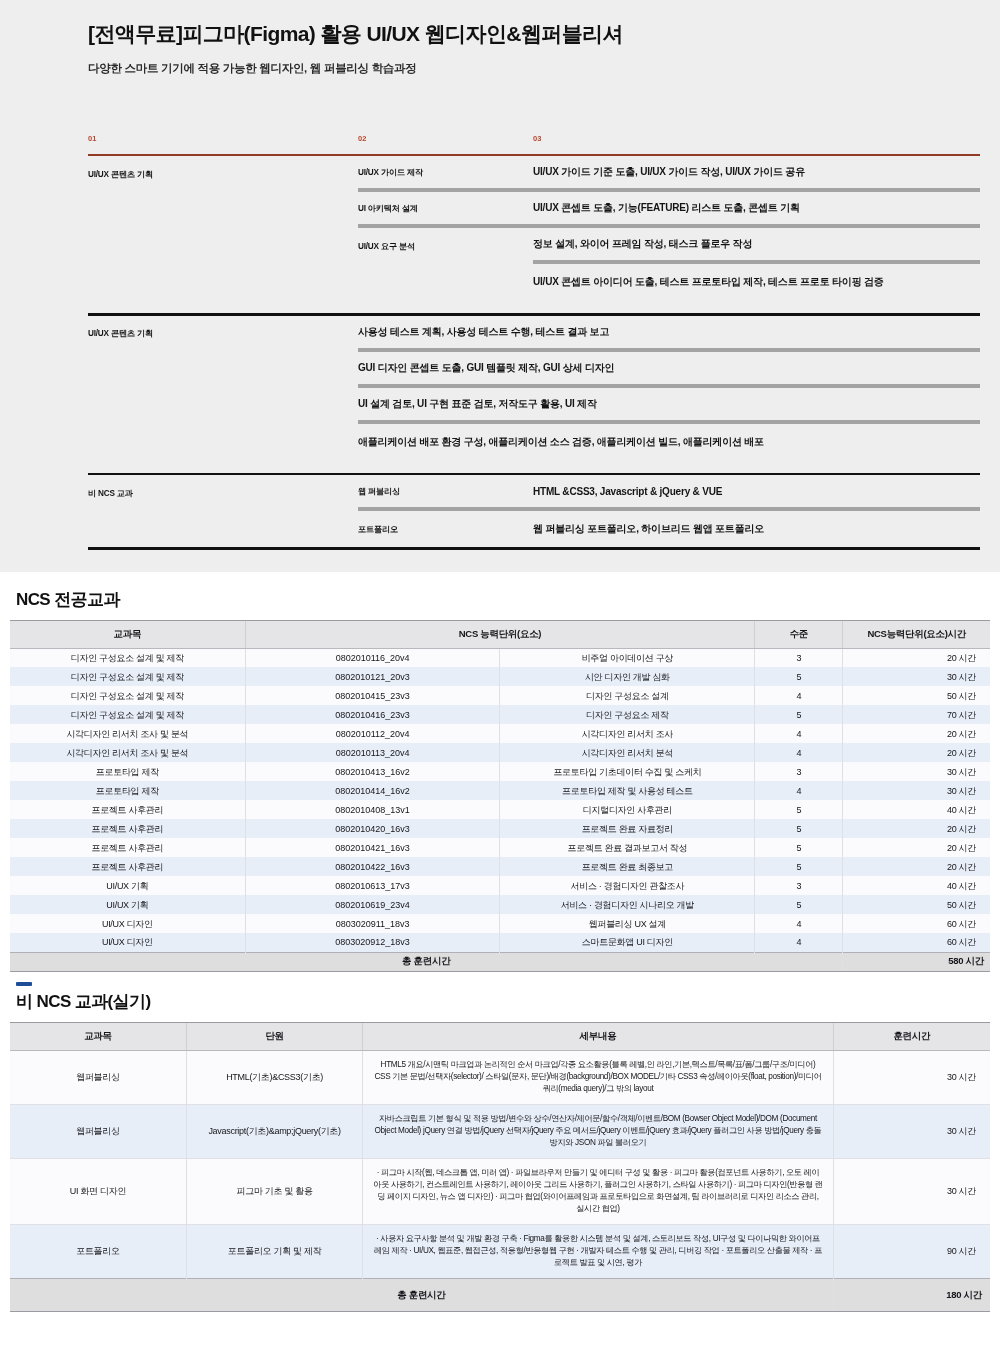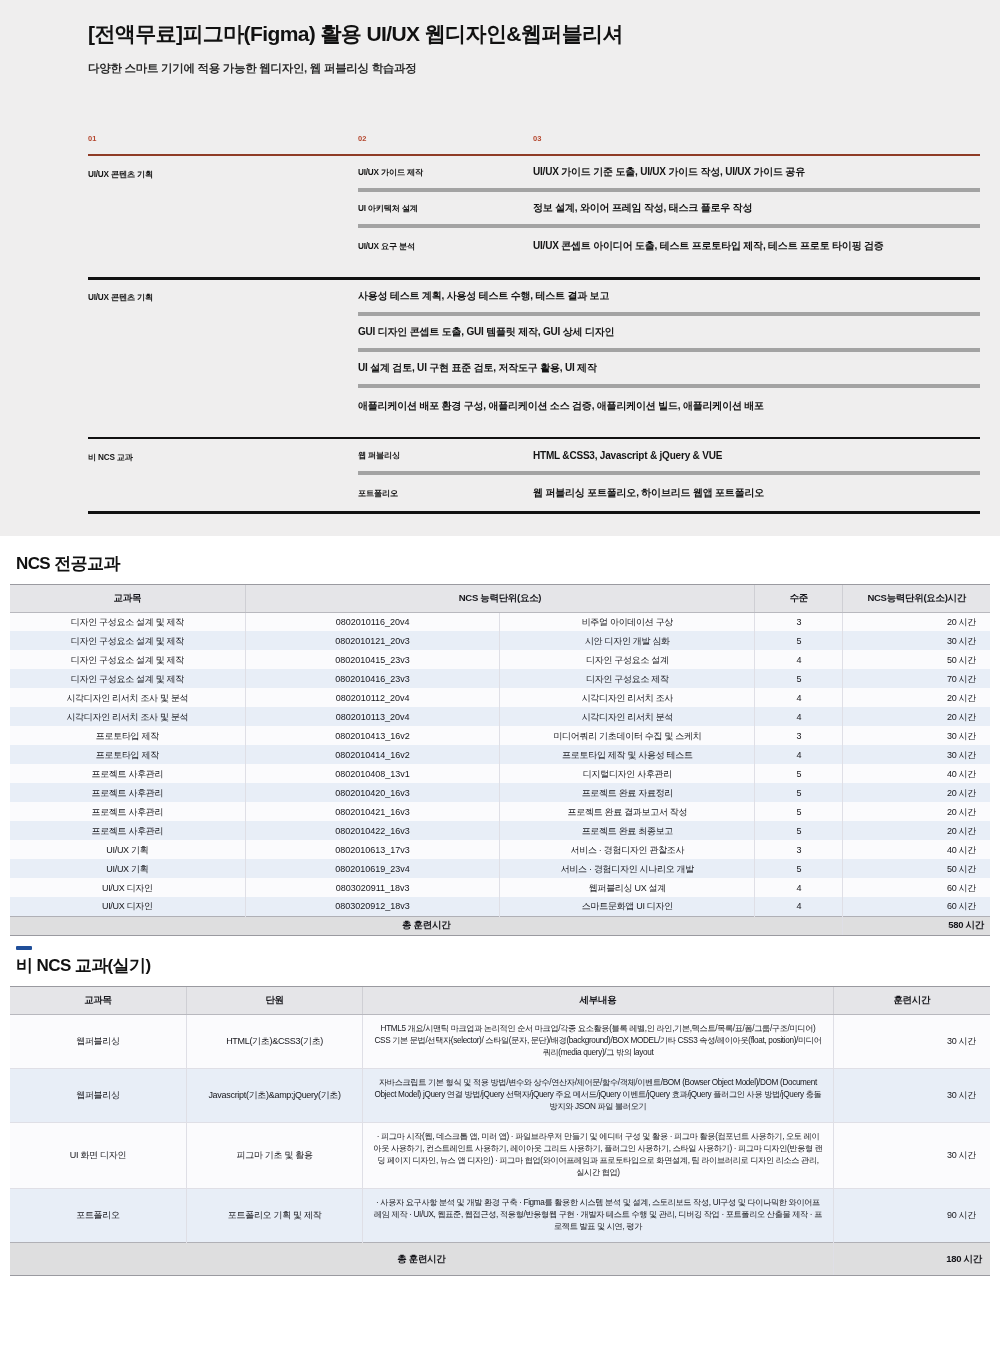--- a/index.html
+++ b/index.html
@@ -178,20 +178,21 @@
           <div class="row-item">UI/UX 가이드 제작</div>
           <div class="row-item">UI 아키텍처 설계</div>
           <div class="row-item last">UI/UX 요구 분석</div>
         </div>
       </div>
       <div class="col col-3">
         <div class="num">03</div>
         <div class="toprule"></div>
         <div class="rows">
           <div class="row-item">UI/UX 가이드 기준 도출, UI/UX 가이드 작성, UI/UX 가이드 공유</div>
+          <div class="row-item">UI/UX 콘셉트 도출, 기능(FEATURE) 리스트 도출, 콘셉트 기획</div>
           <div class="row-item">정보 설계, 와이어 프레임 작성, 태스크 플로우 작성</div>
           <div class="row-item last">UI/UX 콘셉트 아이디어 도출, 테스트 프로토타입 제작, 테스트 프로토 타이핑 검증</div>
         </div>
       </div>
     </div>
 
     <div class="map-block">
       <div class="col col-1">
         <div class="toprule dark"></div>
         <div class="rows">
@@ -296,21 +297,21 @@
         <tr class="alt">
           <td class="c-subject">시각디자인 리서치 조사 및 분석</td>
           <td class="c-code">0802010113_20v4</td>
           <td class="c-unit">시각디자인 리서치 분석</td>
           <td class="c-level">4</td>
           <td class="c-hours">20 시간</td>
         </tr>
         <tr class="norm">
           <td class="c-subject">프로토타입 제작</td>
           <td class="c-code">0802010413_16v2</td>
-          <td class="c-unit">미디어쿼리 기초데이터 수집 및 스케치</td>
+          <td class="c-unit">프로토타입 기초데이터 수집 및 스케치</td>
           <td class="c-level">3</td>
           <td class="c-hours">30 시간</td>
         </tr>
         <tr class="alt">
           <td class="c-subject">프로토타입 제작</td>
           <td class="c-code">0802010414_16v2</td>
           <td class="c-unit">프로토타입 제작 및 사용성 테스트</td>
           <td class="c-level">4</td>
           <td class="c-hours">30 시간</td>
         </tr>

